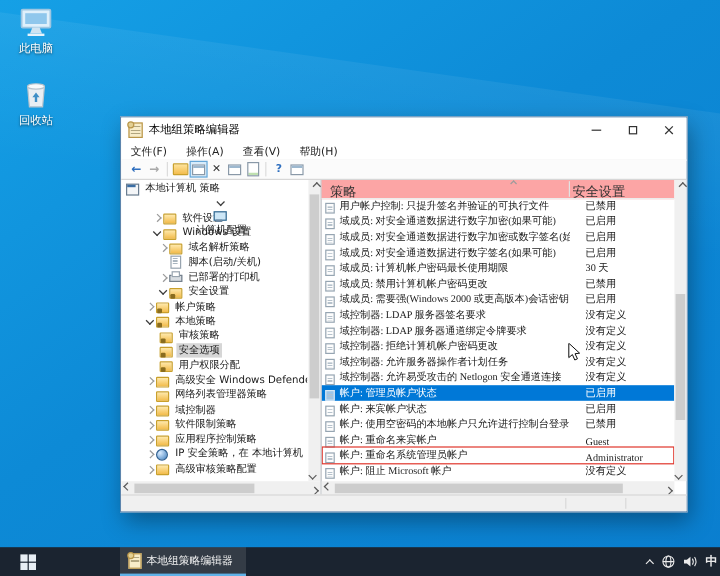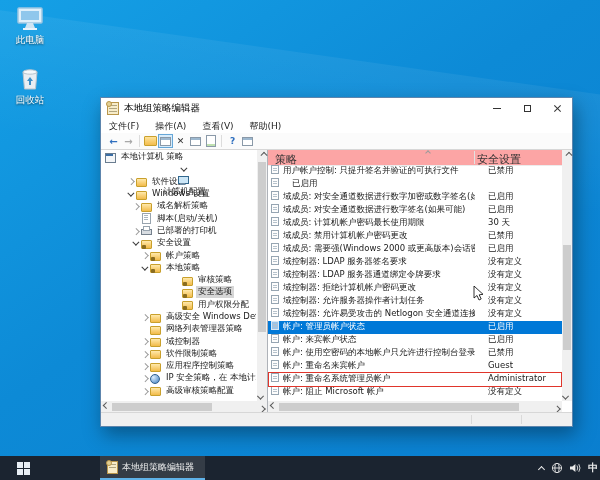--- a/index.html
+++ b/index.html
@@ -52,21 +52,21 @@
 
   
   .content{position:absolute;left:0;top:52px;right:0;bottom:13px;display:flex;background:#fff;}
   .tree-pane{position:relative;width:167px;border-right:1px solid #aeb2b8;box-sizing:border-box;flex:none;}
   .list-pane{position:relative;flex:1;}
 
   
   .trows{position:absolute;left:1px;top:1px;right:11px;bottom:13px;overflow:hidden;font-size:8.5px;color:#1a1a1a;}
   .trow{display:flex;align-items:center;height:12.3px;white-space:nowrap;}
   .lvl0{padding-left:3px;}.lvl1{padding-left:11px;flex-direction:column;}.lvl2{padding-left:24px;}
-  .lvl3{padding-left:29px;}.lvl4{padding-left:38px;}.lvl5{padding-left:70px;}
+  .lvl3{padding-left:29px;}.lvl4{padding-left:18px;}.lvl5{padding-left:21px;}
   .chev{width:10px;height:12px;flex:none;display:flex;align-items:center;justify-content:center;}
   .chev.col::before{content:"";width:3.5px;height:3.5px;border-top:1px solid #9b9b9b;border-right:1px solid #9b9b9b;transform:rotate(45deg);}
   .chev.exp::before{content:"";width:3.5px;height:3.5px;border-top:1.4px solid #3c3c3c;border-right:1.4px solid #3c3c3c;transform:rotate(135deg);margin-top:-2px;}
   .ti{width:11px;height:11px;position:relative;margin-right:3px;flex:none;}
   .ti.folder::before,.ti.lockfolder::before{content:"";position:absolute;left:0;top:2px;width:9px;height:7px;
       background:linear-gradient(#ffe9ab,#f2bb4a);border:1px solid #c9a02c;border-radius:1px;}
   .ti.lockfolder::after{content:"";position:absolute;left:1px;bottom:0px;width:4px;height:4px;background:#8a6d1f;border-radius:1px;}
   .ti.console::before{content:"";position:absolute;left:0;top:1px;width:9px;height:8px;background:#f4f6f8;border:1px solid #6a7d90;}
   .ti.console::after{content:"";position:absolute;left:1px;top:2px;width:7px;height:2px;background:#3b6ea5;}
   .ti.computer::before{content:"";position:absolute;left:0;top:1px;width:9px;height:6px;background:#cde7f7;border:1px solid #32688f;}
@@ -83,21 +83,21 @@
 
   
   .lheader{position:absolute;left:0;top:0;right:10px;height:15px;background:#fca5a5;border-bottom:1px solid #ececec;
            font-size:11px;color:#333;}
   .lheader .h0{position:absolute;left:7px;top:2px;}
   .lheader .h1{position:absolute;left:209px;top:2px;}
   .lheader .hdiv{position:absolute;left:206px;top:1px;bottom:1px;width:1px;background:#e2e2e2;}
   .sortcaret{position:absolute;left:158px;top:1px;width:5px;height:5px;}
   .sortcaret::before{content:"";position:absolute;width:3px;height:3px;border-top:1px solid #9b9b9b;border-right:1px solid #9b9b9b;transform:rotate(-45deg);}
   .lrows{position:absolute;left:0;top:15px;right:10px;bottom:12px;overflow:hidden;font-size:8.5px;color:#1a1a1a;}
-  .lrow{position:relative;height:13px;display:flex;align-items:flex-start;white-space:nowrap;}
+  .lrow{position:relative;height:13px;display:flex;align-items:flex-end;white-space:nowrap;font-family:Liberation Serif, serif;}
   .li{width:8px;height:9px;margin-left:3px;background:#fdfdfd;border:1px solid #96a5b2;box-sizing:border-box;flex:none;position:relative;}
   .li::after{content:"";position:absolute;left:1px;top:2px;right:1px;height:4px;
       background:repeating-linear-gradient(#b6c2cc 0,#b6c2cc 1px,transparent 1px,transparent 2px);}
   .lp{margin-left:4px;width:192px;overflow:hidden;flex:none;}
   .ls{margin-left:13px;overflow:hidden;}
   .lrow.sel{background:#0078d7;color:#fff;}
   .lrow.sel .li{border-color:#d8e8f5;background:#9cc5e8;}
   .redbox{position:absolute;left:0;top:207px;right:0;height:15px;border:1.5px solid #e0352b;box-sizing:border-box;pointer-events:none;}
 
   
@@ -342,20 +342,21 @@
         </div>
 
         <div class="lrows">
           <div class="lrow">
             <span class="li"></span>
             <span class="lp">用户帐户控制: 只提升签名并验证的可执行文件</span>
             <span class="ls">已禁用</span>
           </div>
           <div class="lrow">
             <span class="li"></span>
+            <span class="lp">域成员: 对安全通道数据进行数字加密(如果可能)</span>
             <span class="ls">已启用</span>
           </div>
           <div class="lrow">
             <span class="li"></span>
             <span class="lp">域成员: 对安全通道数据进行数字加密或数字签名(始终)</span>
             <span class="ls">已启用</span>
           </div>
           <div class="lrow">
             <span class="li"></span>
             <span class="lp">域成员: 对安全通道数据进行数字签名(如果可能)</span>

